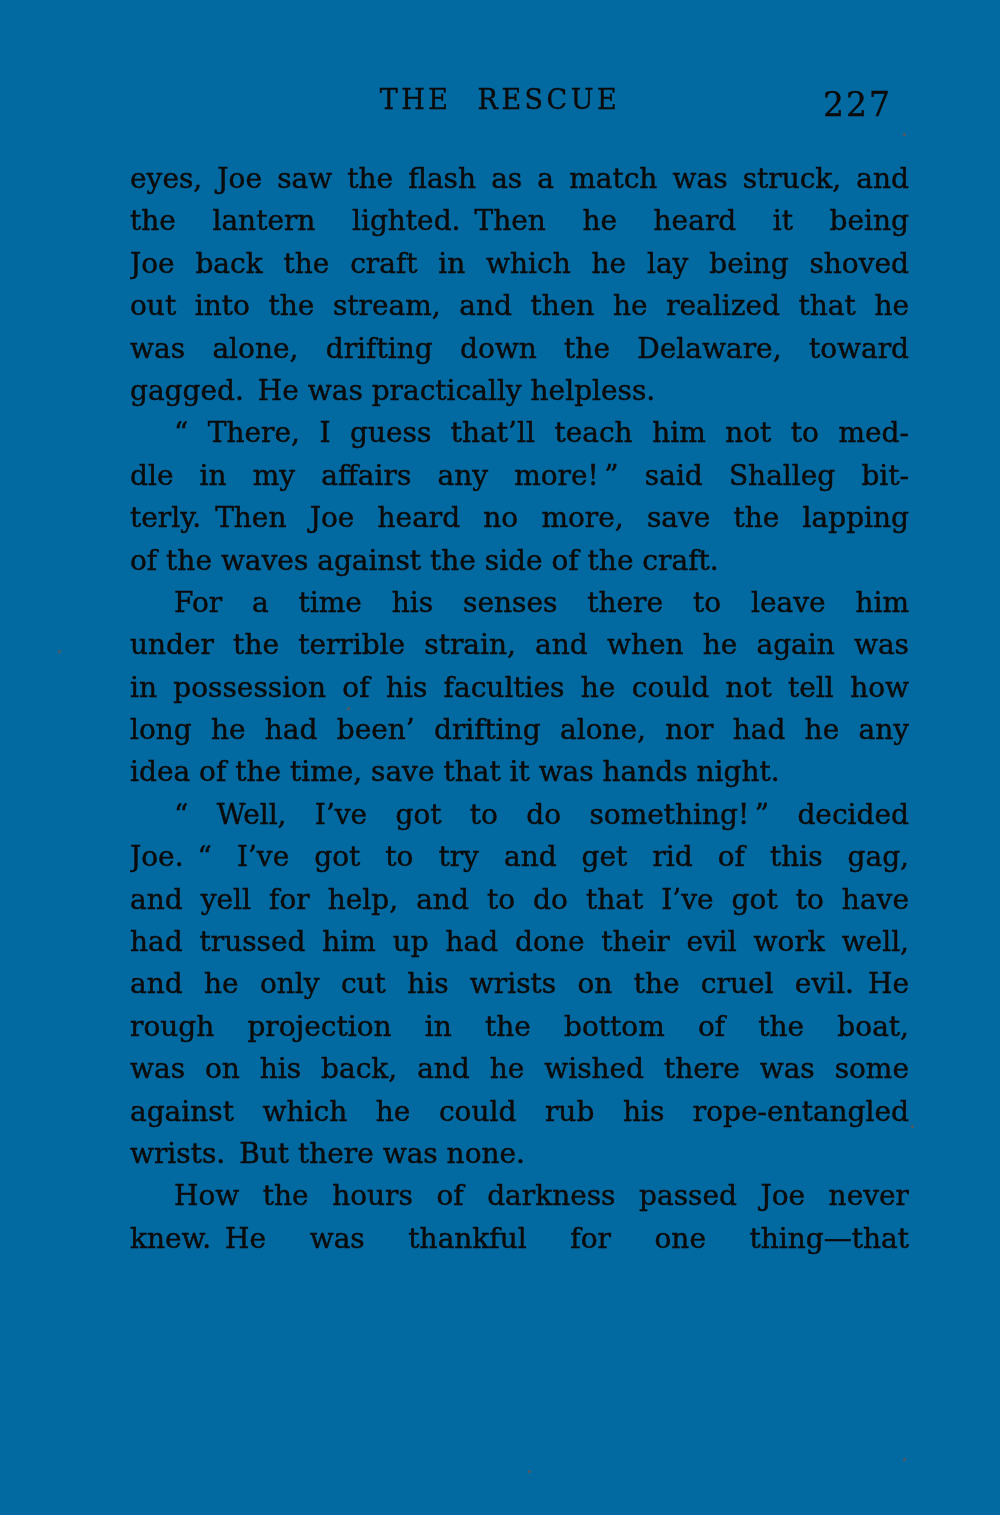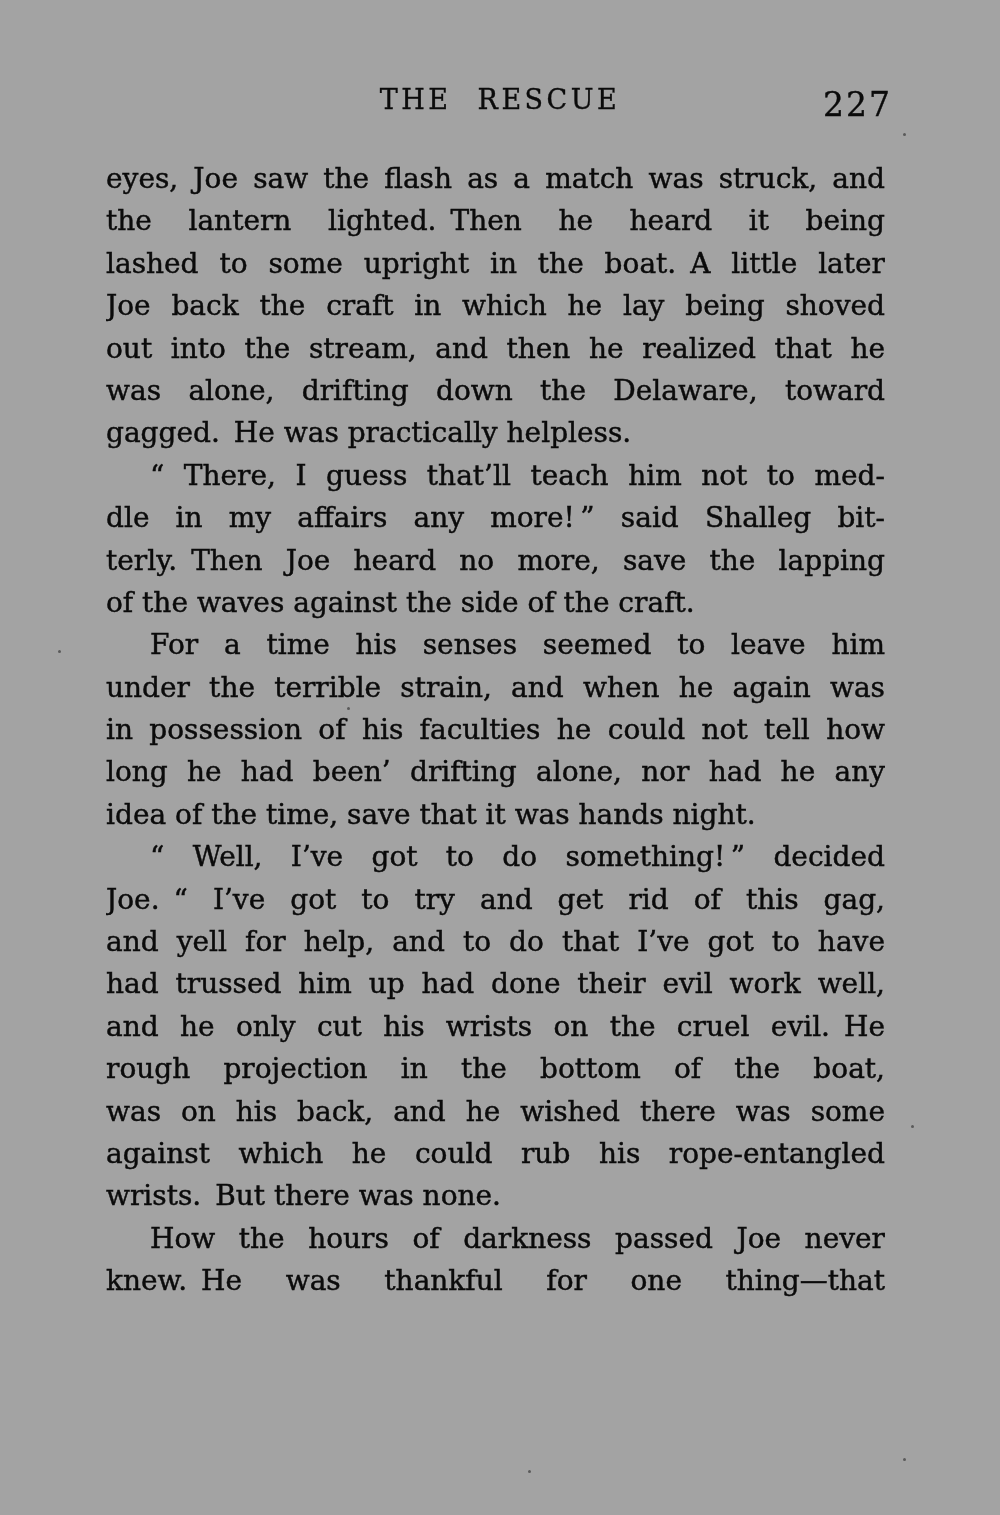--- a/index.html
+++ b/index.html
@@ -1,20 +1,20 @@
 <!DOCTYPE html>
 <html><head>
 <meta charset="utf-8">
 <style>
   html,body{margin:0;padding:0;background:#e8e8e8;}
   .page{
     position:relative;
     width:1000px;height:1515px;
     margin:0 auto;
-    background:#a3a3a3;
+    background:#0369a1;
     color:#0b0b0b;
     font-family:"DejaVu Serif","Liberation Serif",serif;
     overflow:hidden;
   }
   
   .running-head{position:absolute;top:84px;left:0;width:100%;height:36px;}
   .head-title{
     position:absolute;left:0;top:0;width:100%;
     text-align:center;
     font-size:27px;
@@ -24,21 +24,21 @@
   }
   .folio{
     position:absolute;right:108px;top:1px;
     font-size:33px;
     letter-spacing:2px;
     -webkit-text-stroke:0.35px #0b0b0b;
   }
   
   .text-block{
     position:absolute;
-    left:106px;top:158px;width:779px;
+    left:130px;top:158px;width:779px;
     font-size:28px;
     line-height:42.4px;
     -webkit-text-stroke:0.45px #0b0b0b;
   }
   .line{
     height:42.4px;
     overflow:hidden;
     text-align:justify;
     text-align-last:justify;
   }
@@ -65,32 +65,31 @@
 
   <header class="running-head">
     <span class="head-title">THE RESCUE</span>
     <span class="folio">227</span>
   </header>
 
   <main class="text-block">
 
     <div class="line">eyes, Joe saw the flash as a match was struck, and</div>
     <div class="line">the lantern lighted. Then he heard it being</div>
-    <div class="line">lashed to some upright in the boat. A little later</div>
     <div class="line">Joe back the craft in which he lay being shoved</div>
     <div class="line">out into the stream, and then he realized that he</div>
     <div class="line">was alone, drifting down the Delaware, toward</div>
     <div class="line last">gagged. He was practically helpless.</div>
 
     <div class="line indent">“ There, I guess that’ll teach him not to med-</div>
     <div class="line">dle in my affairs any more! ” said Shalleg bit-</div>
     <div class="line">terly. Then Joe heard no more, save the lapping</div>
     <div class="line last">of the waves against the side of the craft.</div>
 
-    <div class="line indent">For a time his senses seemed to leave him</div>
+    <div class="line indent">For a time his senses there to leave him</div>
     <div class="line">under the terrible strain, and when he again was</div>
     <div class="line">in possession of his faculties he could not tell how</div>
     <div class="line">long he had been’ drifting alone, nor had he any</div>
     <div class="line last">idea of the time, save that it was hands night.</div>
 
     <div class="line indent">“ Well, I’ve got to do something! ” decided</div>
     <div class="line">Joe. “ I’ve got to try and get rid of this gag,</div>
     <div class="line">and yell for help, and to do that I’ve got to have</div>
 
     <div class="line">had trussed him up had done their evil work well,</div>

